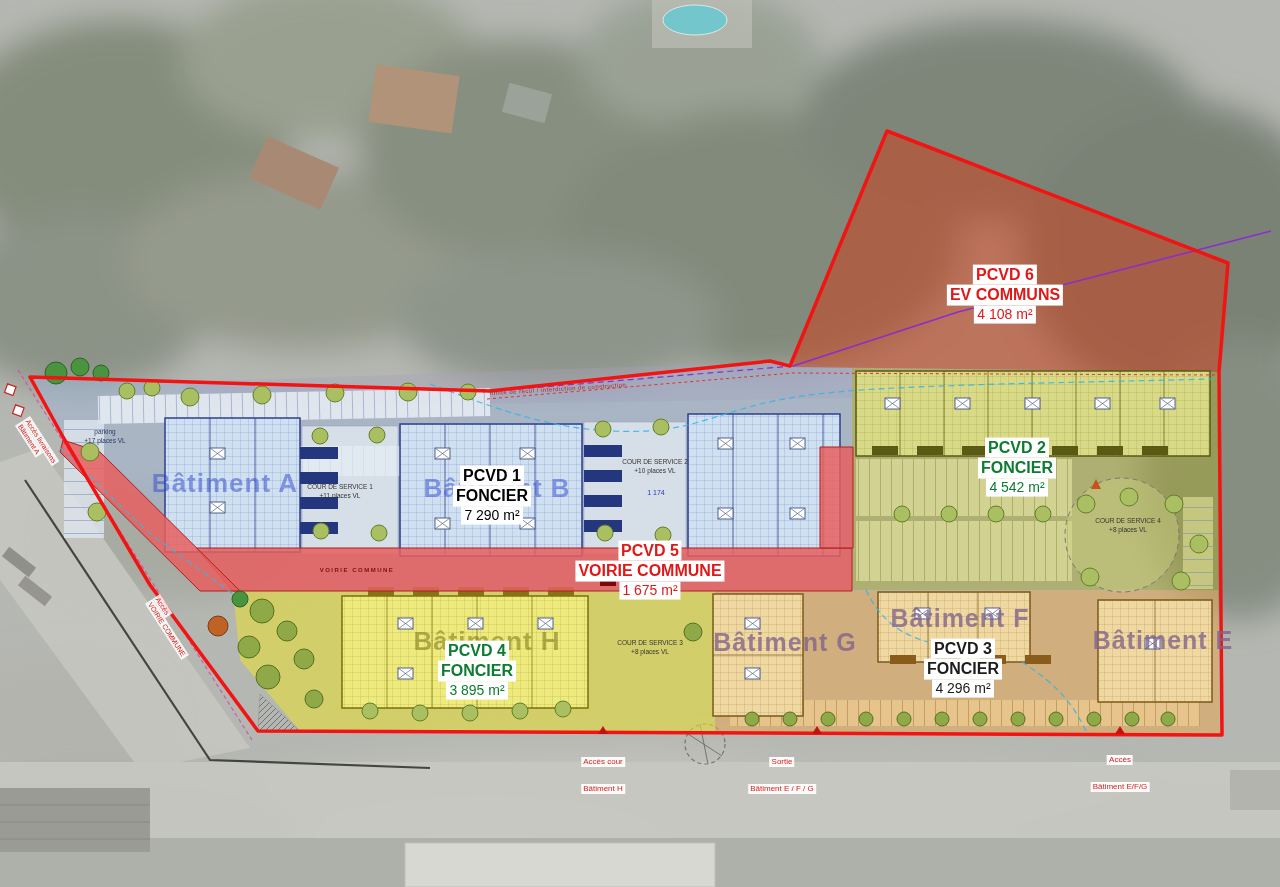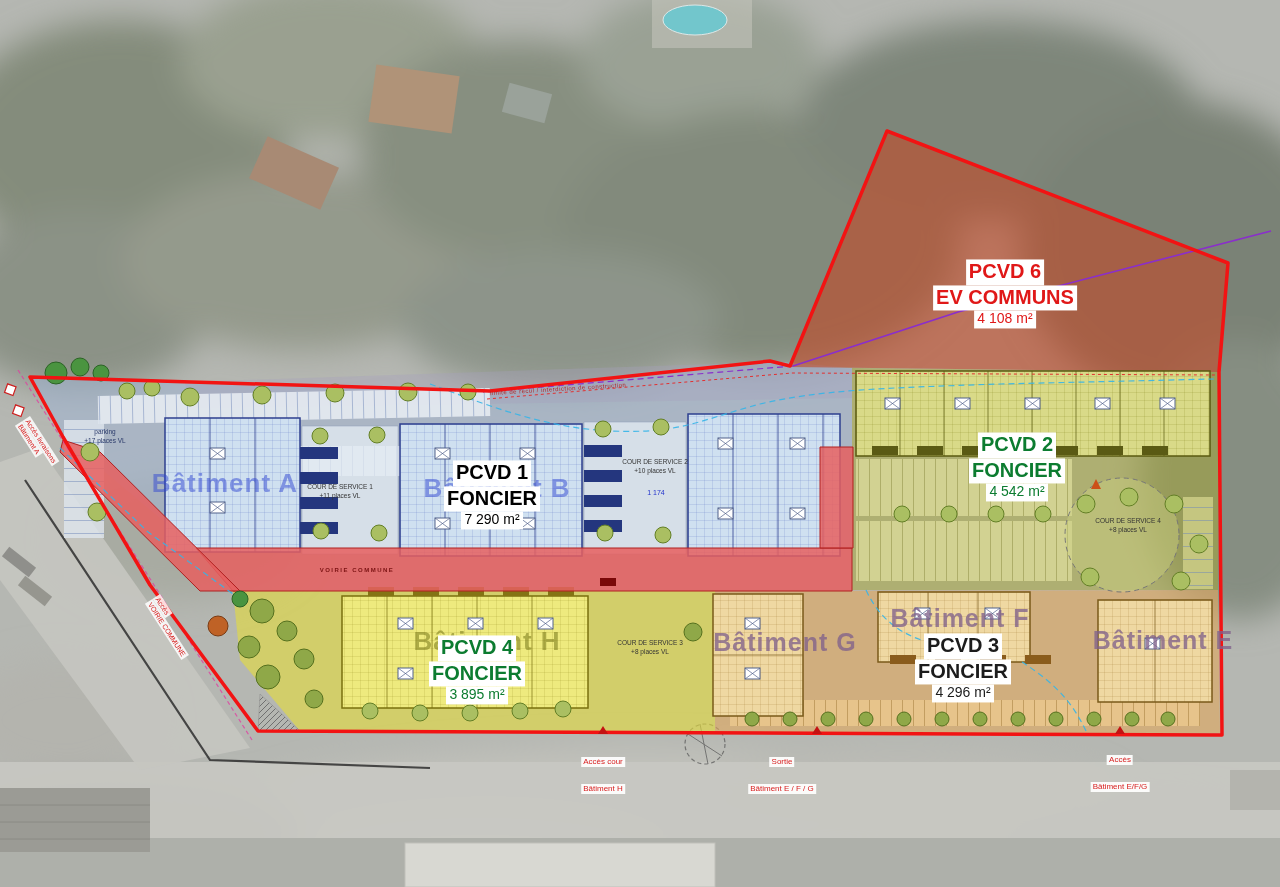--- a/index.html
+++ b/index.html
@@ -1,20 +1,20 @@
 <!DOCTYPE html>
 <html><head>
 <meta charset="utf-8">
 <style>
   html,body{margin:0;padding:0;background:#b5b7b2;font-family:"Liberation Sans",sans-serif}
   #stage{position:relative;width:1280px;height:887px;overflow:hidden;background:#b5b7b2}
   #plan-svg{position:absolute;left:0;top:0;z-index:1}
   
   .zl{position:absolute;transform:translate(-50%,-50%);z-index:6;text-align:center}
-  .zl span{display:block;background:#fff;padding:0 3px;width:max-content;margin:0 auto;font-weight:bold;font-size:20px;line-height:1.28}
+  .zl span{display:block;background:#fff;padding:0 3px;width:max-content;margin:0 auto;font-weight:bold;font-size:16px;line-height:1.28}
   .zl span.area{font-weight:normal;font-size:14px}
   
   .bl{position:absolute;transform:translate(-50%,-50%);font-weight:bold;font-size:26px;letter-spacing:1px;z-index:5;white-space:nowrap}
   .blue{color:rgba(47,70,210,.5)}
   .olive{color:rgba(118,118,24,.55)}
   .mauve{color:rgba(128,98,138,.78);font-size:25px}
   
   .al{position:absolute;transform:translate(-50%,0);z-index:6;text-align:center}
   .al span{display:block;background:rgba(255,255,255,.92);color:#d82020;font-size:8px;line-height:1.25;padding:0 2px;width:max-content;margin:17px auto}
   .tri{position:absolute;width:0;height:0;border-left:5px solid transparent;border-right:5px solid transparent;border-bottom:8px solid #c41212;transform:translate(-50%,0);z-index:6}
@@ -384,20 +384,25 @@
 <div class="zl" style="left:963px;top:668px;color:#1c1c1c">
   <span>PCVD 3</span>
   <span>FONCIER</span>
   <span class="area">4 296 m²</span>
 </div>
 <div class="zl" style="left:477px;top:670px;color:#0c7c30">
   <span>PCVD 4</span>
   <span>FONCIER</span>
   <span class="area">3 895 m²</span>
 </div>
+<div class="zl" style="left:650px;top:570px;color:#e01818">
+  <span>PCVD 5</span>
+  <span>VOIRIE COMMUNE</span>
+  <span class="area">1 675 m²</span>
+</div>
 <div class="zl" style="left:1005px;top:294px;color:#e01818">
   <span>PCVD 6</span>
   <span>EV COMMUNS</span>
   <span class="area">4 108 m²</span>
 </div>
 
 <div class="tri" style="left:603px;top:726px"></div>
 <div class="tri" style="left:817px;top:726px"></div>
 <div class="tri" style="left:1120px;top:726px"></div>
 <div class="al" style="left:603px;top:740px">

